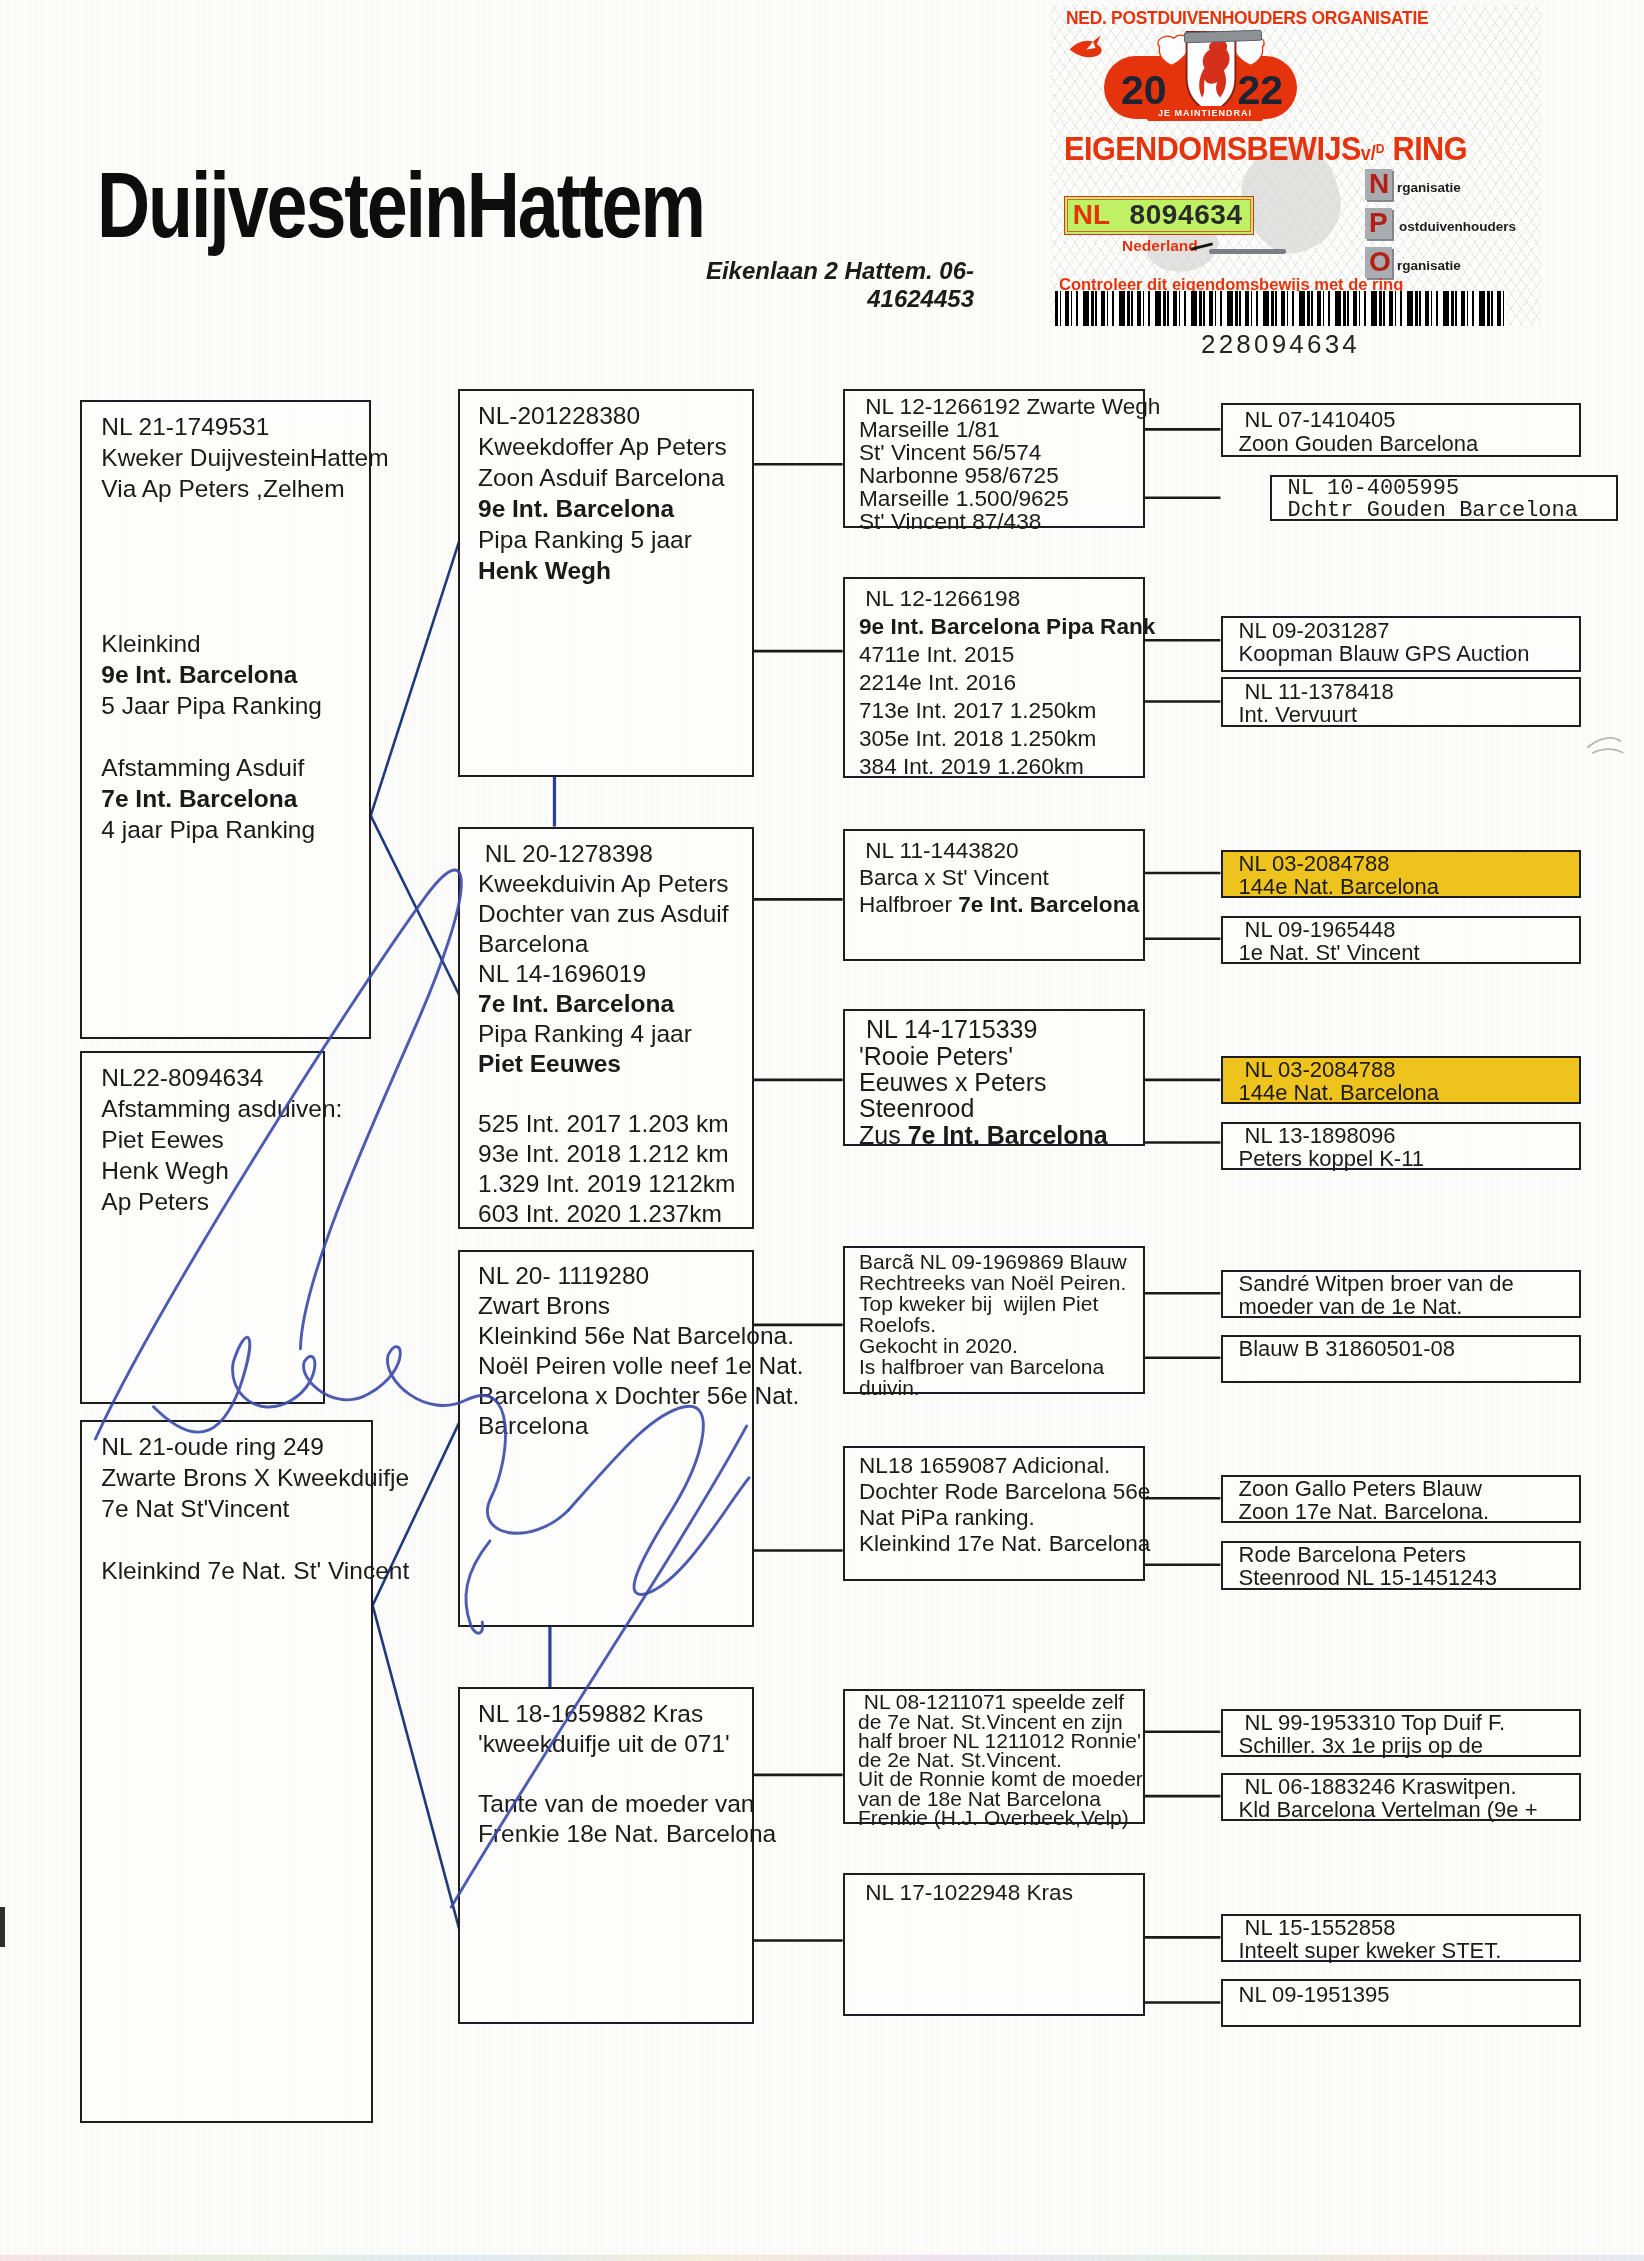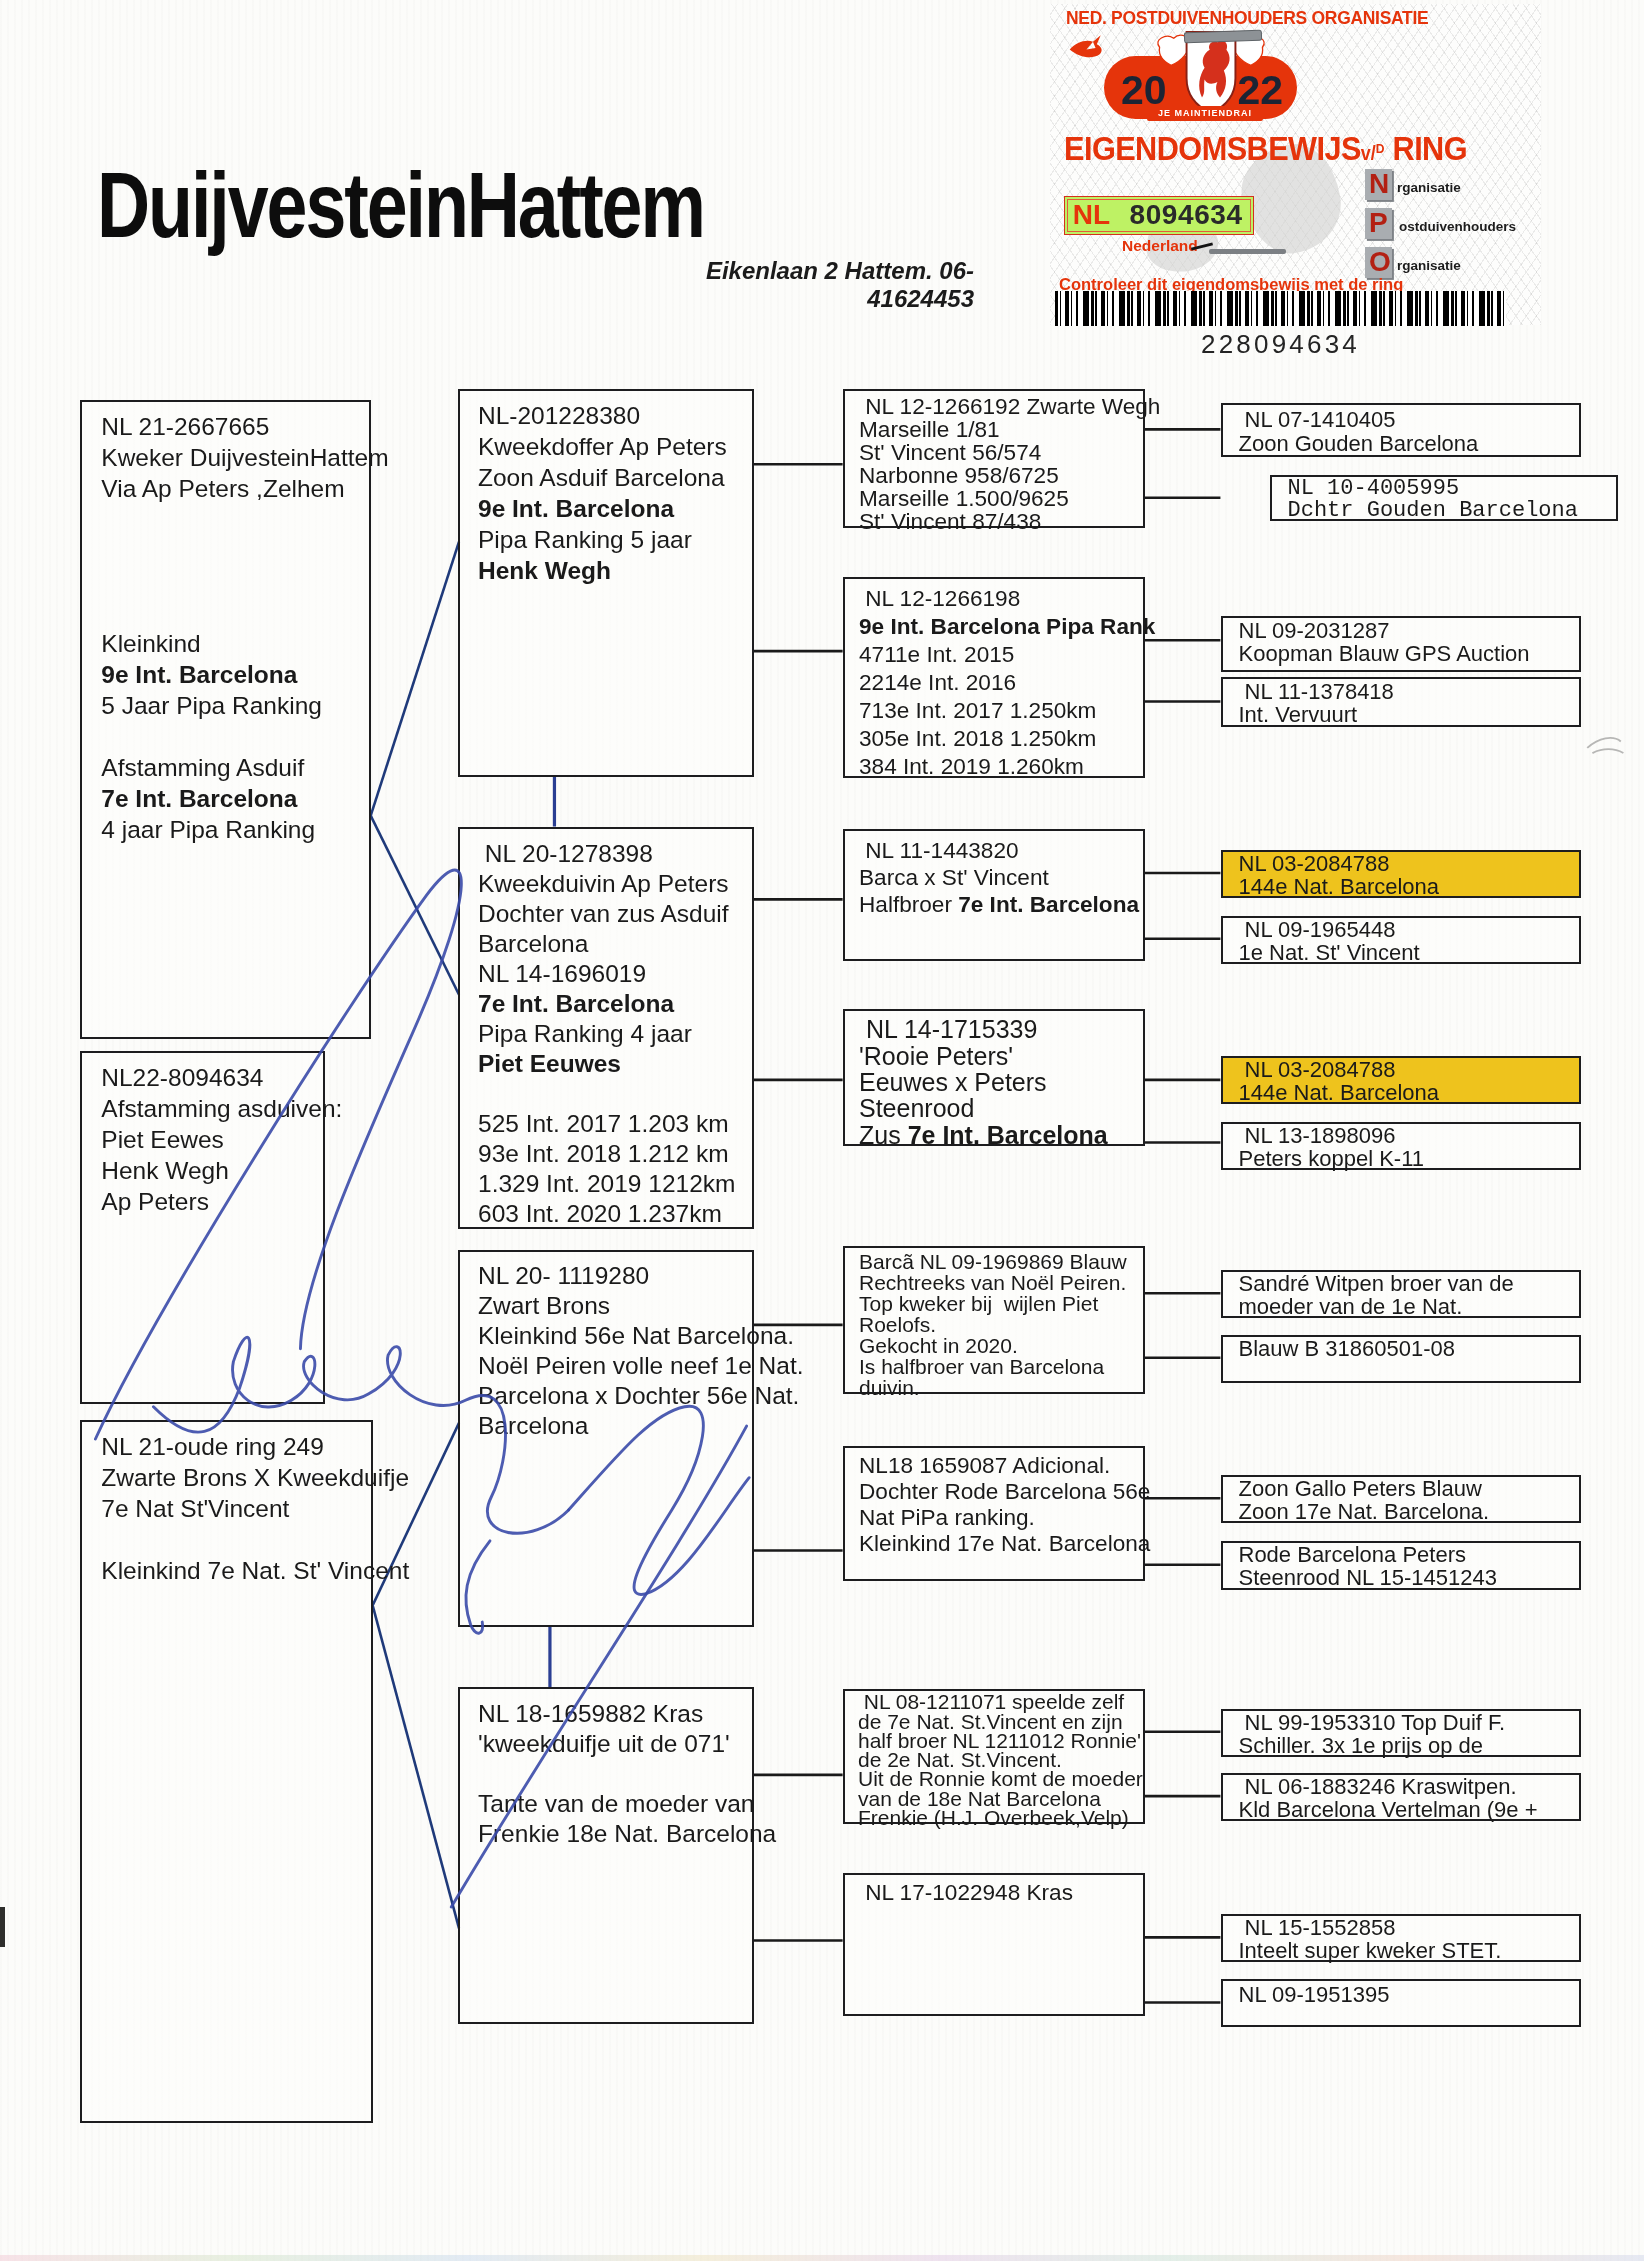--- a/index.html
+++ b/index.html
@@ -163,21 +163,21 @@
         </div>
       </div>
     <div id="sticker-footer">Controleer dit eigendomsbewijs met de ring</div>
   </div>
 
   <div id="barcode"></div>
   <div id="barcode-number">228094634</div>
 
   <div id="boxes">
       <div class="pbox" style="left: 80px; top: 400px; width: 291px; height: 639px; font-size: 24.5px; line-height: 31px; padding-top: 9px; padding-left: 19.3px;">
-        <div>NL 21-2667665</div>
+        <div>NL 21-1749531</div>
         <div>Kweker DuijvesteinHattem</div>
         <div>Via Ap Peters ,Zelhem</div>
         <div>&nbsp;</div>
         <div>&nbsp;</div>
         <div>&nbsp;</div>
         <div>&nbsp;</div>
         <div>Kleinkind</div>
         <div class="b">9e Int. Barcelona</div>
         <div>5 Jaar Pipa Ranking</div>
         <div>&nbsp;</div>

